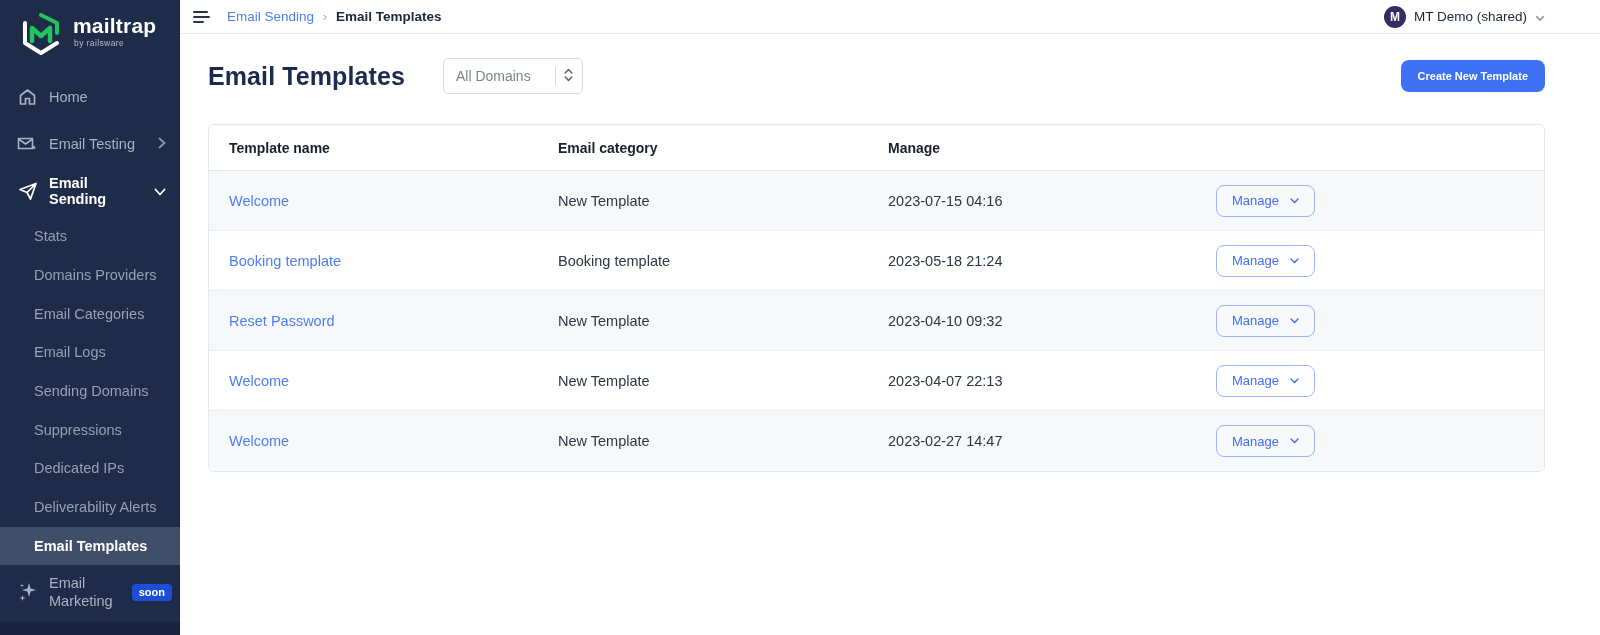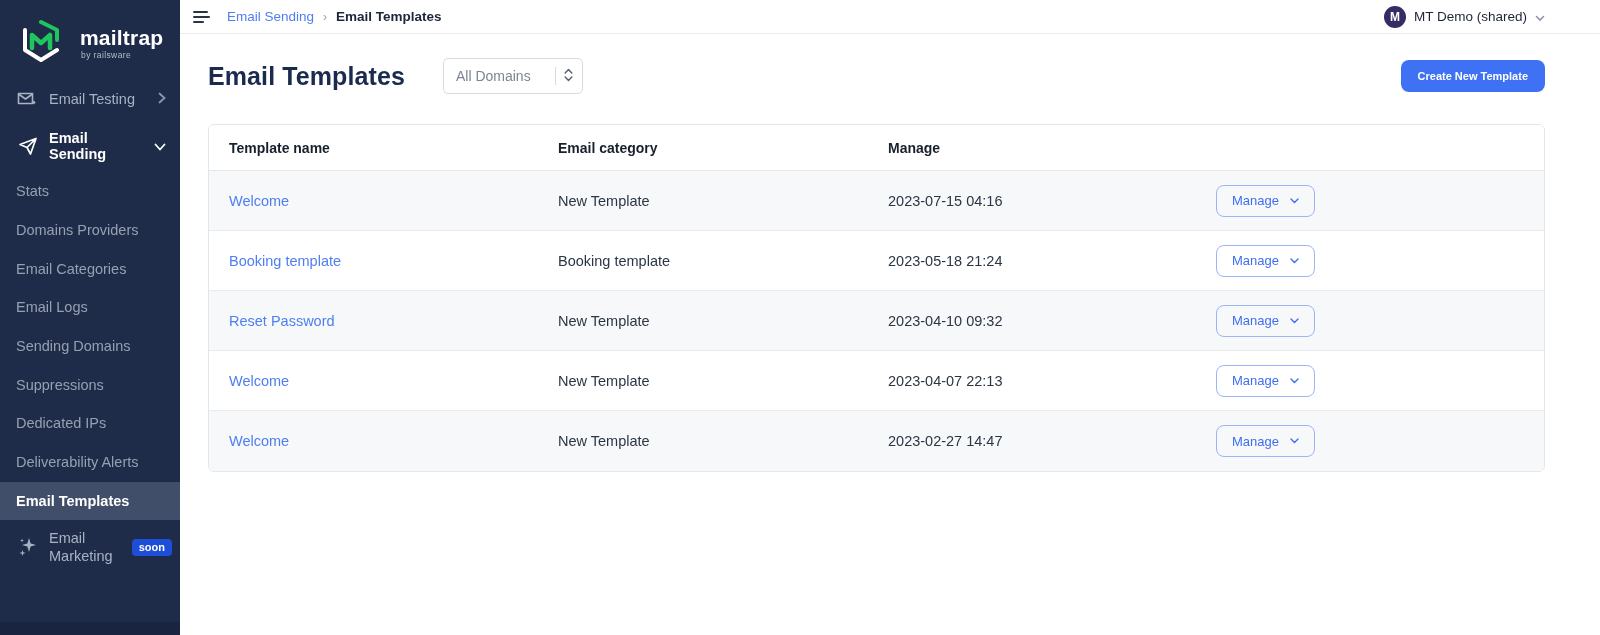--- a/index.html
+++ b/index.html
@@ -12,41 +12,41 @@
     overflow:hidden;
   }
 
   
   .sidebar {
     width:180px; height:635px; flex-shrink:0;
     background:#1e2c49; color:#a9b2c2;
     display:flex; flex-direction:column;
     position:relative;
   }
-  .logo-wrap { display:flex; align-items:center; gap:20px; padding:13px 0 0 22px; height:72px; }
+  .logo-wrap { display:flex; align-items:flex-start; gap:13px; padding:13px 0 0 22px; height:72px; }
   .logo-text-col { display:flex; flex-direction:column; margin-top:2px; }
   .logo-name { color:#ffffff; font-size:21px; font-weight:bold; letter-spacing:.2px; line-height:22px; }
   .logo-tagline { color:#b4bcc9; font-size:8.5px; letter-spacing:.4px; margin-top:1px; padding-left:1px; }
 
   .nav-item {
     display:flex; align-items:center; gap:11px;
     height:40px; padding:0 14px 0 17px;
     font-size:14.5px; cursor:pointer; color:#a9b2c2;
   }
   .nav-item .nav-icon { width:21px; display:flex; justify-content:center; flex-shrink:0; }
   .nav-item.section { color:#ffffff; font-weight:bold; }
   .nav-item .spacer { flex:1; }
   .nav-item.home { margin-top:5px; }
   .nav-item.testing { margin-top:7px; }
   .nav-item.sending { margin-top:7px; }
 
   .sub-list { margin-top:6px; }
   .sub-item {
     display:flex; align-items:center;
-    height:38.7px; padding-left:16px;
+    height:38.7px; padding-left:34px;
     font-size:14.5px; color:#96a0b0; cursor:pointer;
   }
   .sub-item.active {
     background:#414e69; color:#ffffff; font-weight:bold;
   }
 
   .nav-item.marketing { height:auto; padding-top:9px; padding-bottom:10px; align-items:center; }
   .marketing-label { line-height:18px; font-size:14.5px; }
   .soon-badge {
     background:#1d4ed8; color:#ffffff; font-size:11px; font-weight:bold;
@@ -137,20 +137,28 @@
         <path d="M3 10 L3 30 L19 40 L35 30" fill="none" stroke="#ffffff" stroke-width="4" stroke-linecap="round" stroke-linejoin="round"></path>
         <path d="M10 28 L10 15 L19 23 L28 15 L28 28" fill="none" stroke="#21c55d" stroke-width="4.5" stroke-linecap="round" stroke-linejoin="round"></path>
       </svg>
     </span>
     <span class="logo-text-col">
       <span class="logo-name">mailtrap</span>
       <span class="logo-tagline">by railsware</span>
     </span>
   </div>
 
+  <div class="nav-item home">
+    <span class="nav-icon">
+      <svg width="19" height="18" viewBox="0 0 19 18">
+          <path d="M2.5 7.5 L9.5 2 L16.5 7.5 L16.5 16 L11.5 16 L11.5 10.5 L7.5 10.5 L7.5 16 L2.5 16 Z" fill="none" stroke="#a9b2c2" stroke-width="1.7" stroke-linejoin="round"></path>
+        </svg>
+    </span>
+    <span>Home</span>
+  </div>
 
   <div class="nav-item testing">
     <span class="nav-icon">
       <svg width="21" height="18" viewBox="0 0 21 18">
         <path d="M1.5 3.5 L15.5 3.5 L15.5 13.5 L1.5 13.5 Z" fill="none" stroke="#a9b2c2" stroke-width="1.6" stroke-linejoin="round"></path>
         <path d="M1.5 4 L8.5 9 L15.5 4" fill="none" stroke="#a9b2c2" stroke-width="1.6" stroke-linejoin="round"></path>
         <path d="M17 10.5 L18.6 12.5 L17 14.5 L15.4 12.5 Z" fill="#a9b2c2"></path>
       </svg>
     </span>
     <span>Email Testing</span>

